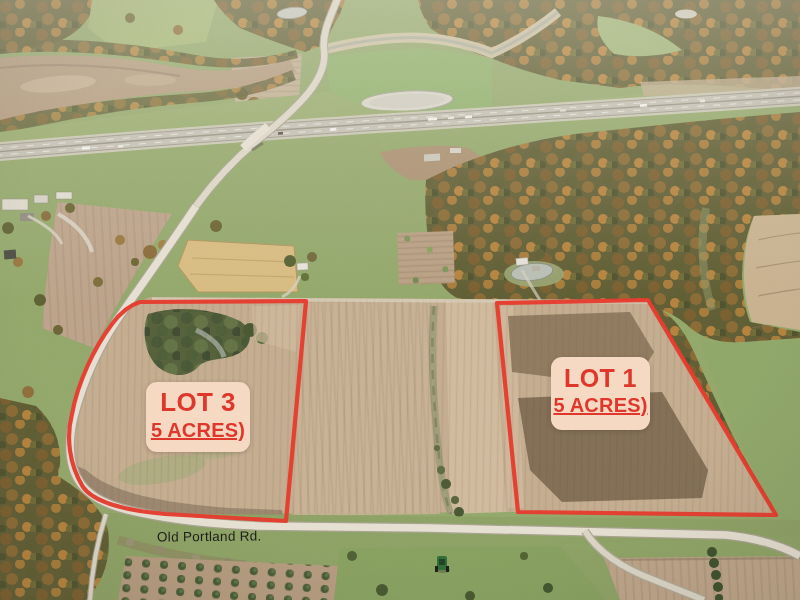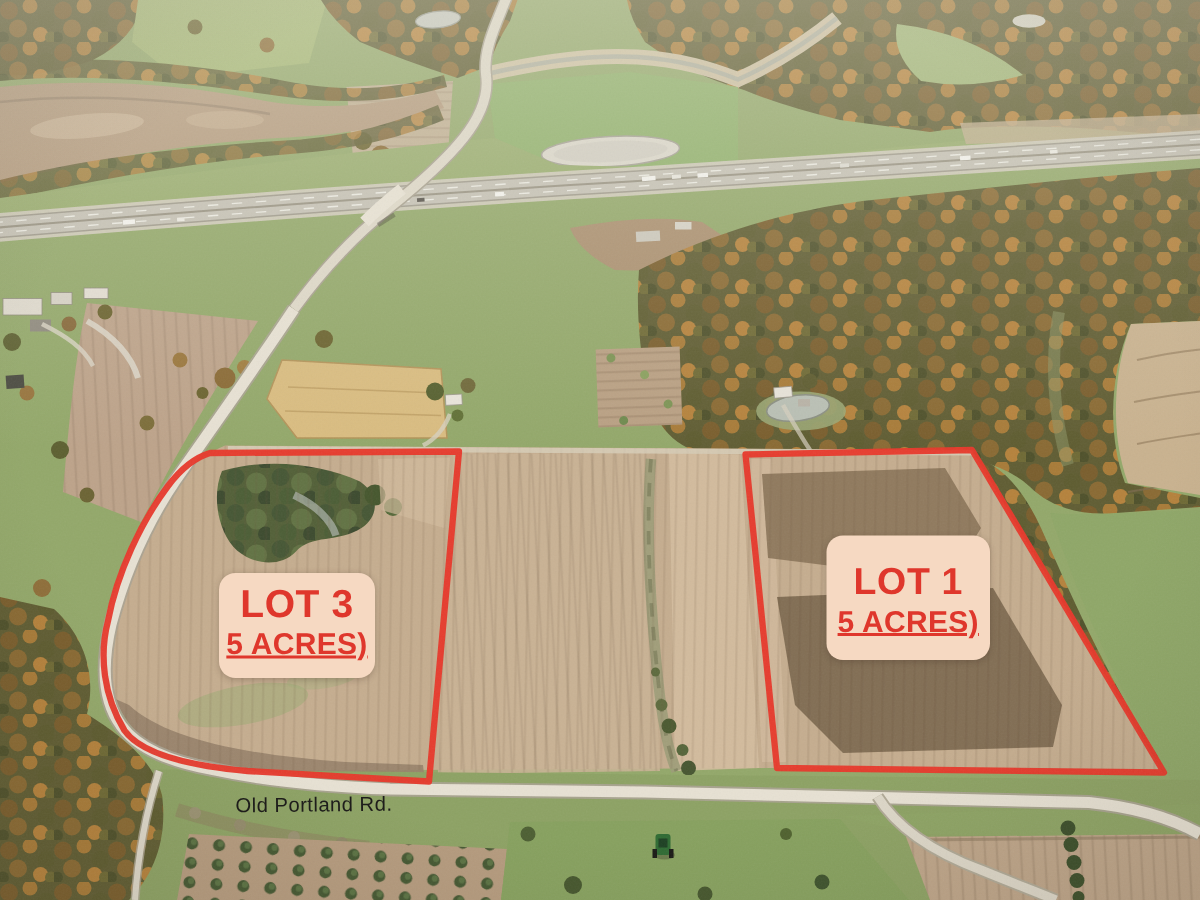--- a/index.html
+++ b/index.html
@@ -7,21 +7,21 @@
          font-family:"Liberation Sans",sans-serif;background:#4d7c0f;}
   .stage svg{position:absolute;left:0;top:0;}
   .lot-outline{fill:none;stroke:var(--outline,#e7382b);stroke-width:4.2;
                stroke-linejoin:round;stroke-linecap:round;opacity:.96;}
   .lot-label{position:absolute;background:var(--label-bg,#f6d9c2);
              border-radius:11px;text-align:center;color:var(--label-text,#e03a2e);
              font-weight:bold;box-shadow:0 1px 4px rgba(60,40,30,.25);}
   .lot-label .lot-name{font-size:26px;line-height:1.05;letter-spacing:.4px;}
   .lot-label .lot-size{font-size:20px;margin-top:3px;white-space:nowrap;letter-spacing:.2px;text-decoration:underline;}
   #lot3-label{left:146px;top:382px;width:104px;height:63px;padding-top:7px;}
-  #lot1-label{left:551px;top:357px;width:109px;height:65px;padding-top:18px;}
+  #lot1-label{left:551px;top:357px;width:99px;height:65px;padding-top:8px;}
   #lot1-label .lot-name{font-size:25px;}
   .road-label{position:absolute;left:157px;top:529px;font-size:13.5px;
               color:var(--road-text,#1e1d1b);letter-spacing:.3px;transform:rotate(-.6deg);}
 </style>
 </head>
 <body>
 
 <div class="stage">
 <svg width="800" height="600" viewBox="0 0 800 600">
   <defs>

